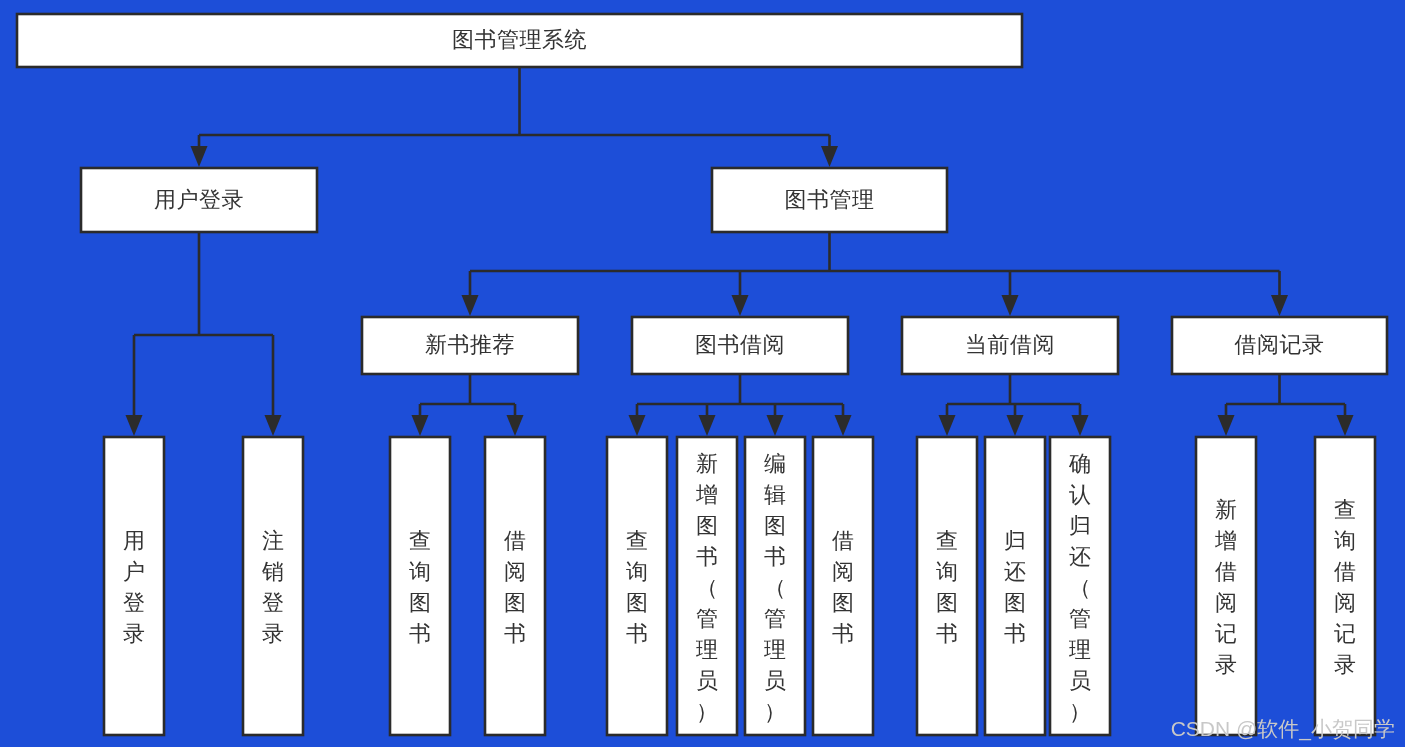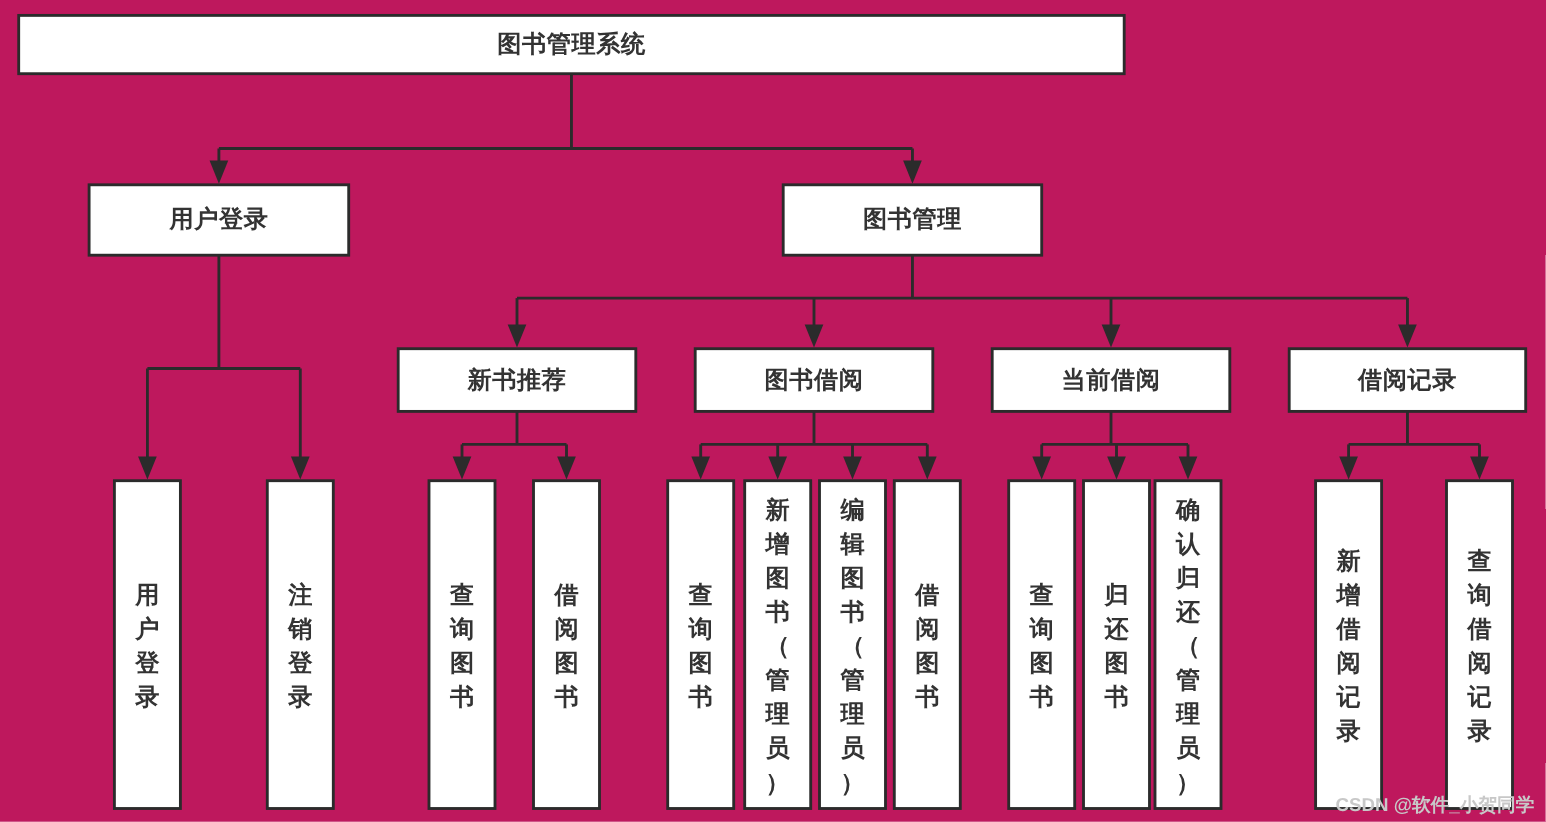--- a/index.html
+++ b/index.html
@@ -1,38 +1,38 @@
 <!DOCTYPE html>
 <html><head>
 <meta charset="utf-8">
 <style>
   html,body{margin:0;padding:0;background:#ffffff;}
   body{
     font-family:"Liberation Sans","DejaVu Sans",sans-serif;
     width:1405px;height:747px;overflow:hidden;position:relative;
   }
-  #diagram-root{position:relative;width:1405px;height:747px;background:#be185d;font-weight:bold;}
+  #diagram-root{position:relative;width:1405px;height:747px;background:#1d4ed8;}
   svg#tree-svg{position:absolute;left:0;top:0;width:1405px;height:747px;display:block;}
   .node-rect{fill:#ffffff;stroke:#2b2b2b;stroke-width:2.6;}
   .link-line{stroke:#2b2b2b;stroke-width:2.6;fill:none;stroke-linecap:butt;}
   .arrow-head{fill:#2b2b2b;stroke:none;}
   .node-label-h{
     font-family:"Liberation Sans","DejaVu Sans",sans-serif;
     font-size:22px;fill:#333333;text-anchor:middle;dominant-baseline:middle;
     letter-spacing:0.5px;
   }
   .node-label-v{
     font-family:"Liberation Sans","DejaVu Sans",sans-serif;
     font-size:22px;fill:#333333;text-anchor:middle;
     letter-spacing:0px;
   }
   .watermark{
     position:absolute;right:10px;bottom:4px;
     font-family:"Liberation Sans","DejaVu Sans",sans-serif;
-    font-size:17px;color:#c8c8c8;white-space:nowrap;
+    font-size:21px;color:#c8c8c8;white-space:nowrap;
     user-select:none;pointer-events:none;
   }
 </style>
 </head>
 <body>
 
 <div id="diagram-root">
   <svg id="tree-svg" viewBox="0 0 1405 747">
     <g id="connector-layer">
         <g>

